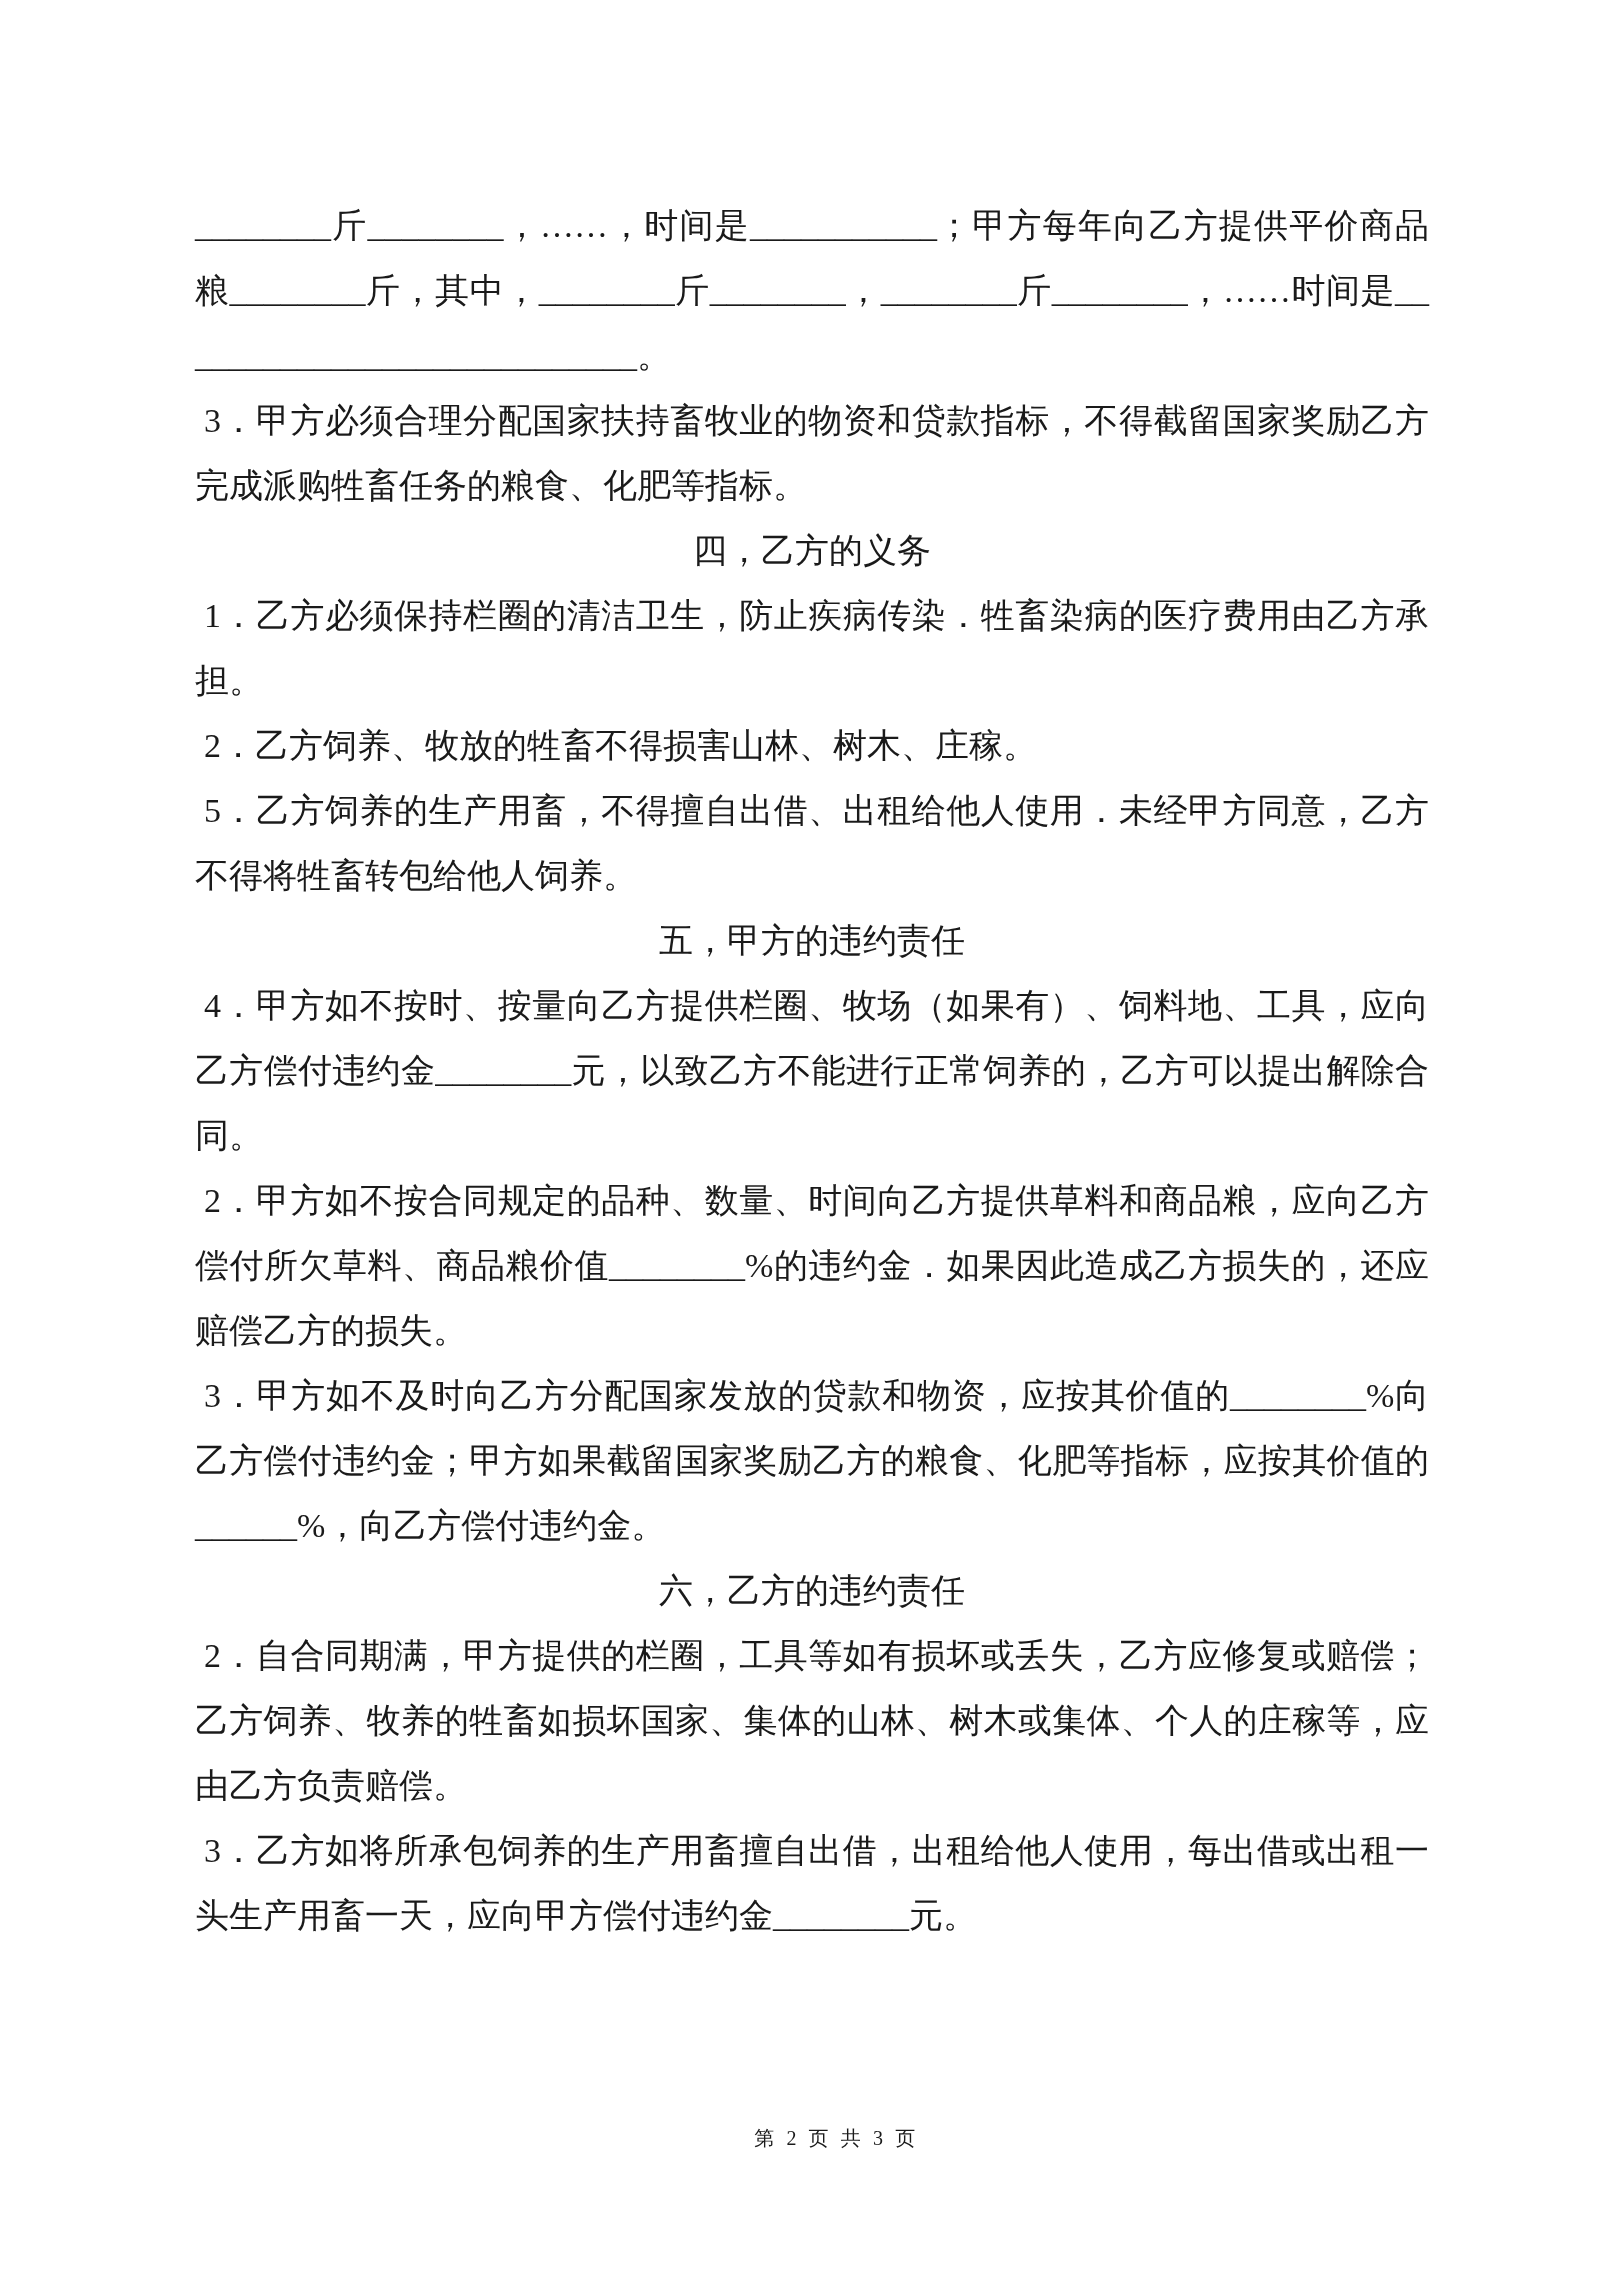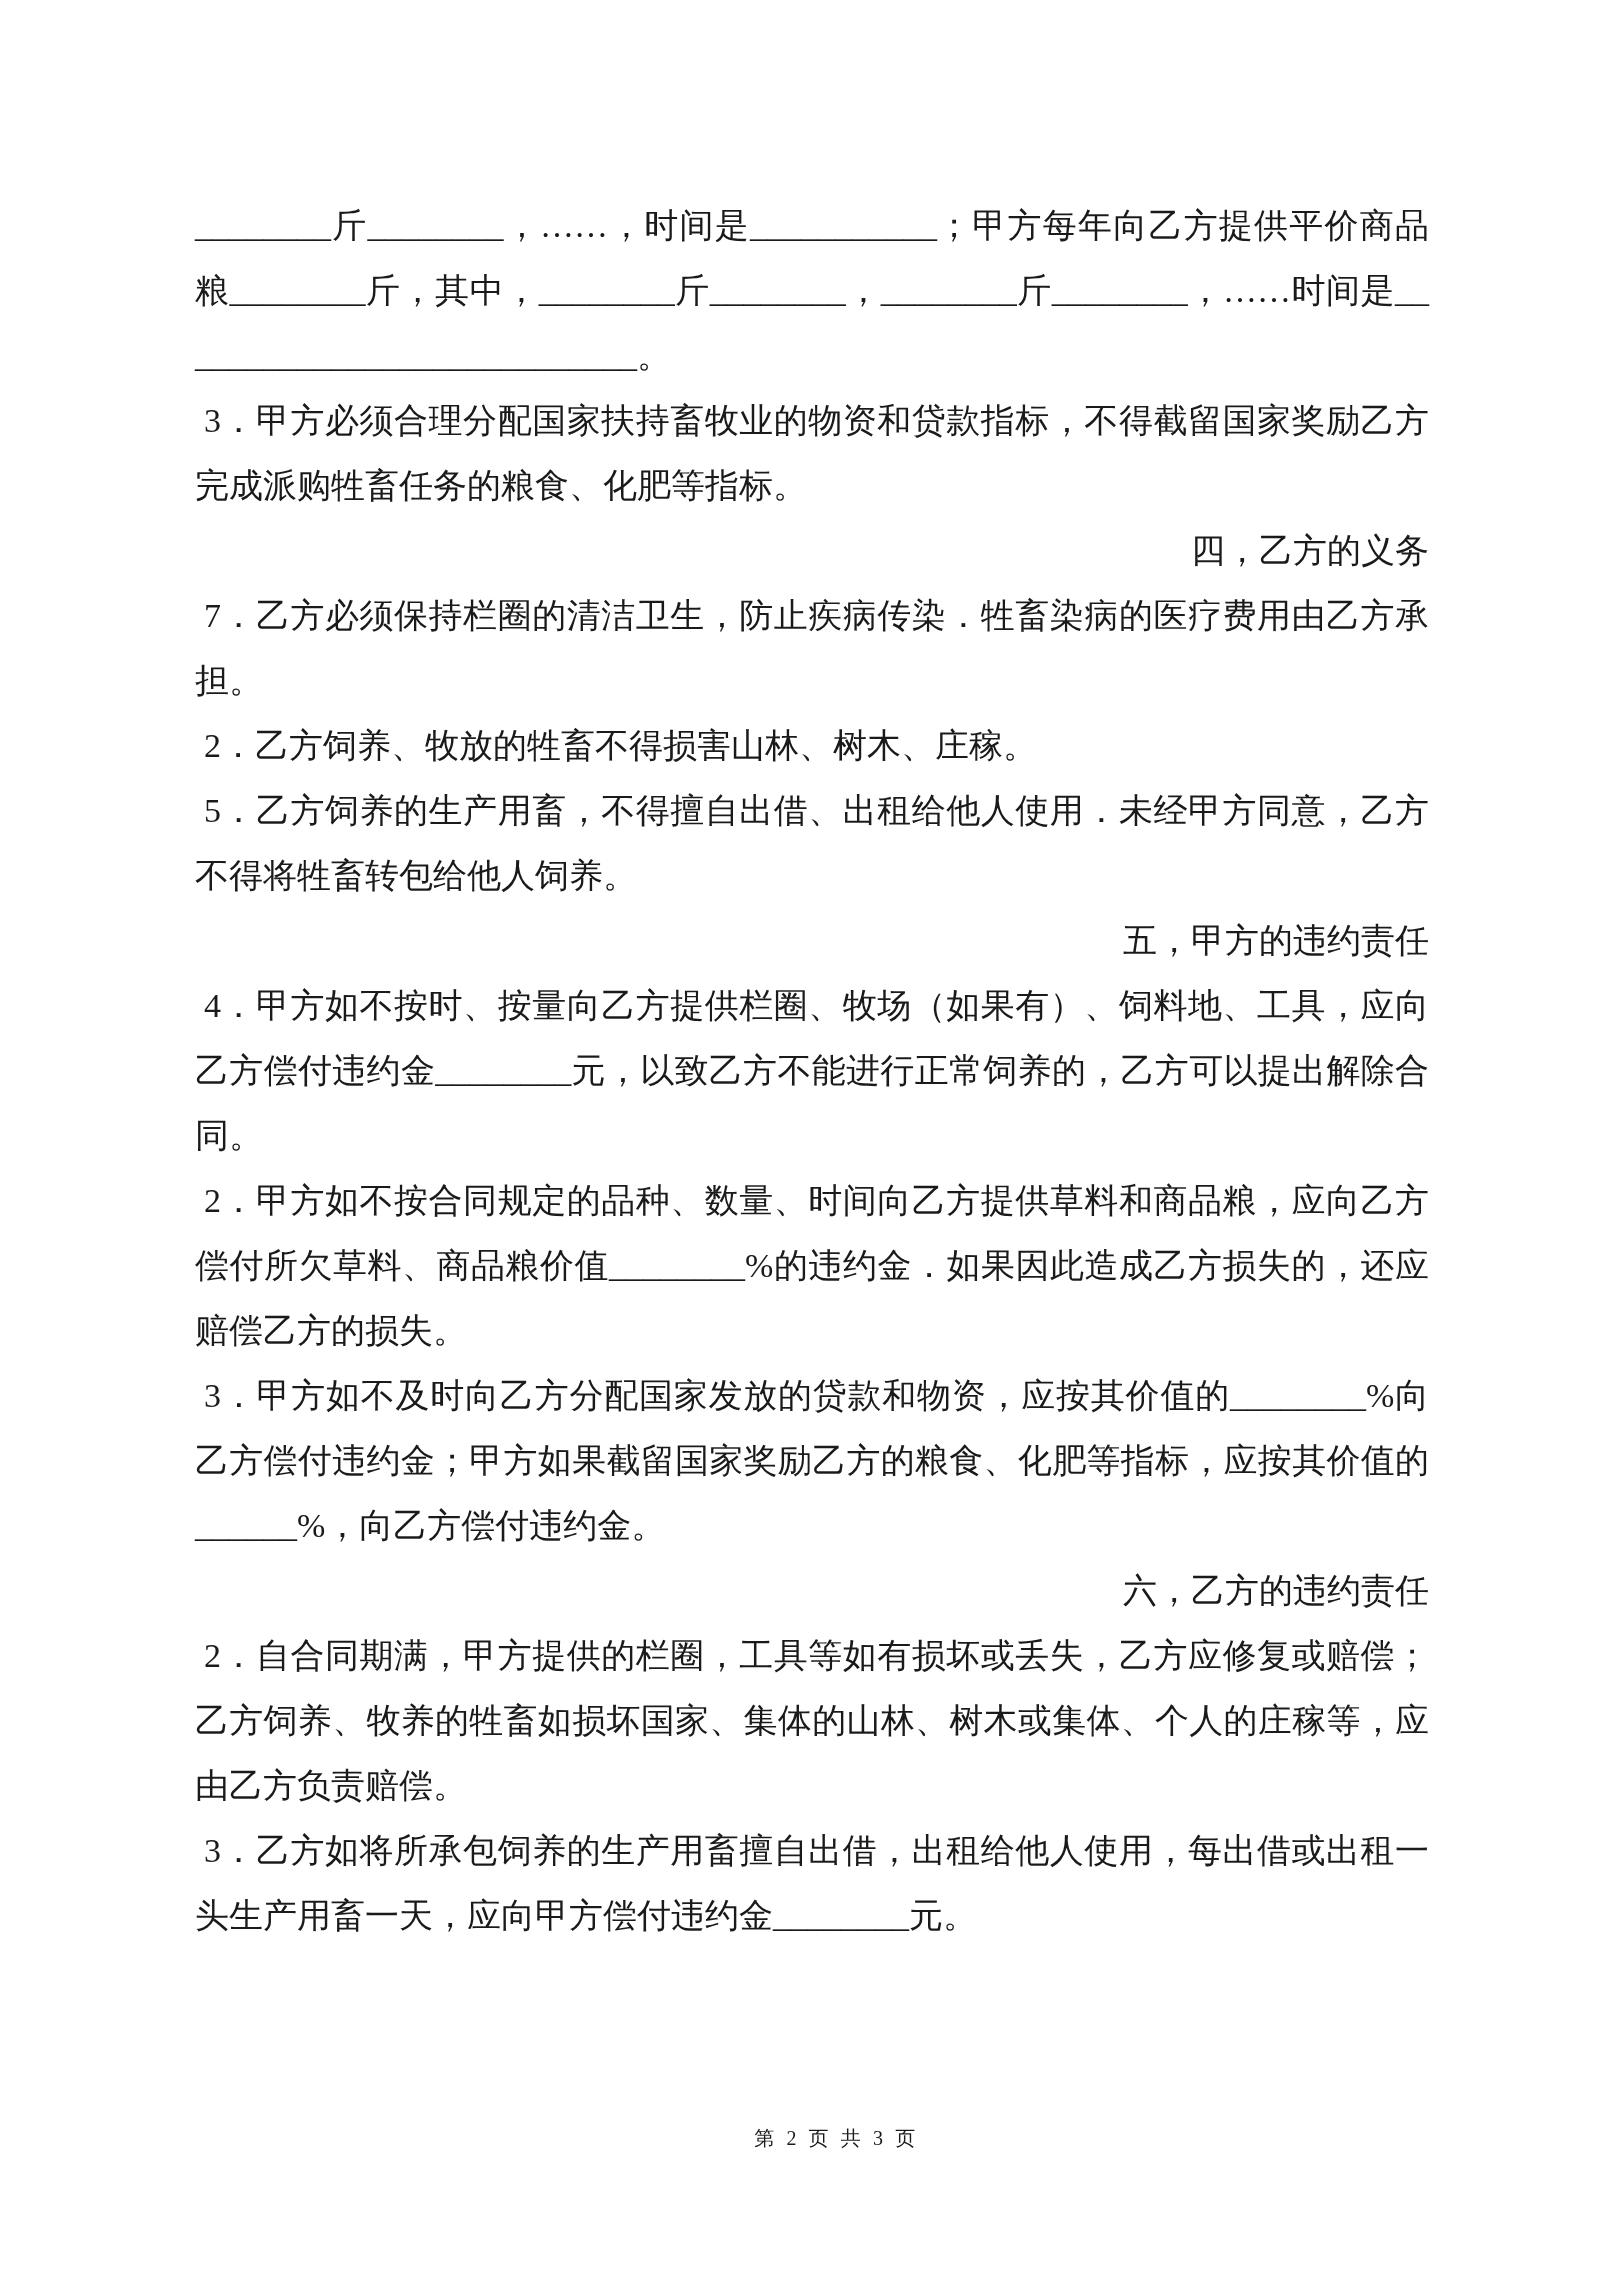--- a/index.html
+++ b/index.html
@@ -28,21 +28,21 @@
     font-size: 34px;
     line-height: 65px;
     text-align: justify;
     word-break: break-all;
     color: #1a1a1a;
   }
   .content p.numbered {
     text-indent: 9px;
   }
   .content p.heading {
-    text-align: right;
+    text-align: center;
   }
   .content p.continuation {
     text-indent: 0;
   }
   .footer {
     position: absolute;
     top: 2122px;
     left: 0;
     width: 100%;
     text-align: center;
@@ -56,21 +56,21 @@
 </style>
 </head>
 <body>
 
 <div class="page">
   <div class="content">
 
   <p class="continuation">________斤________，……，时间是___________；甲方每年向乙方提供平价商品粮________斤，其中，________斤________，________斤________，……时间是____________________________。</p>
       <p class="numbered">3．甲方必须合理分配国家扶持畜牧业的物资和贷款指标，不得截留国家奖励乙方完成派购牲畜任务的粮食、化肥等指标。</p>
       <p class="heading">四，乙方的义务</p>
-      <p class="numbered">7．乙方必须保持栏圈的清洁卫生，防止疾病传染．牲畜染病的医疗费用由乙方承担。</p>
+      <p class="numbered">1．乙方必须保持栏圈的清洁卫生，防止疾病传染．牲畜染病的医疗费用由乙方承担。</p>
       <p class="numbered">2．乙方饲养、牧放的牲畜不得损害山林、树木、庄稼。</p>
       <p class="numbered">5．乙方饲养的生产用畜，不得擅自出借、出租给他人使用．未经甲方同意，乙方不得将牲畜转包给他人饲养。</p>
       <p class="heading">五，甲方的违约责任</p>
       <p class="numbered">4．甲方如不按时、按量向乙方提供栏圈、牧场（如果有）、饲料地、工具，应向乙方偿付违约金________元，以致乙方不能进行正常饲养的，乙方可以提出解除合同。</p>
       <p class="numbered">2．甲方如不按合同规定的品种、数量、时间向乙方提供草料和商品粮，应向乙方偿付所欠草料、商品粮价值________%的违约金．如果因此造成乙方损失的，还应赔偿乙方的损失。</p>
       <p class="numbered">3．甲方如不及时向乙方分配国家发放的贷款和物资，应按其价值的________%向乙方偿付违约金；甲方如果截留国家奖励乙方的粮食、化肥等指标，应按其价值的______%，向乙方偿付违约金。</p>
       <p class="heading">六，乙方的违约责任</p>
       <p class="numbered">2．自合同期满，甲方提供的栏圈，工具等如有损坏或丢失，乙方应修复或赔偿；乙方饲养、牧养的牲畜如损坏国家、集体的山林、树木或集体、个人的庄稼等，应由乙方负责赔偿。</p>
       <p class="numbered">3．乙方如将所承包饲养的生产用畜擅自出借，出租给他人使用，每出借或出租一头生产用畜一天，应向甲方偿付违约金________元。</p>
     </div>

